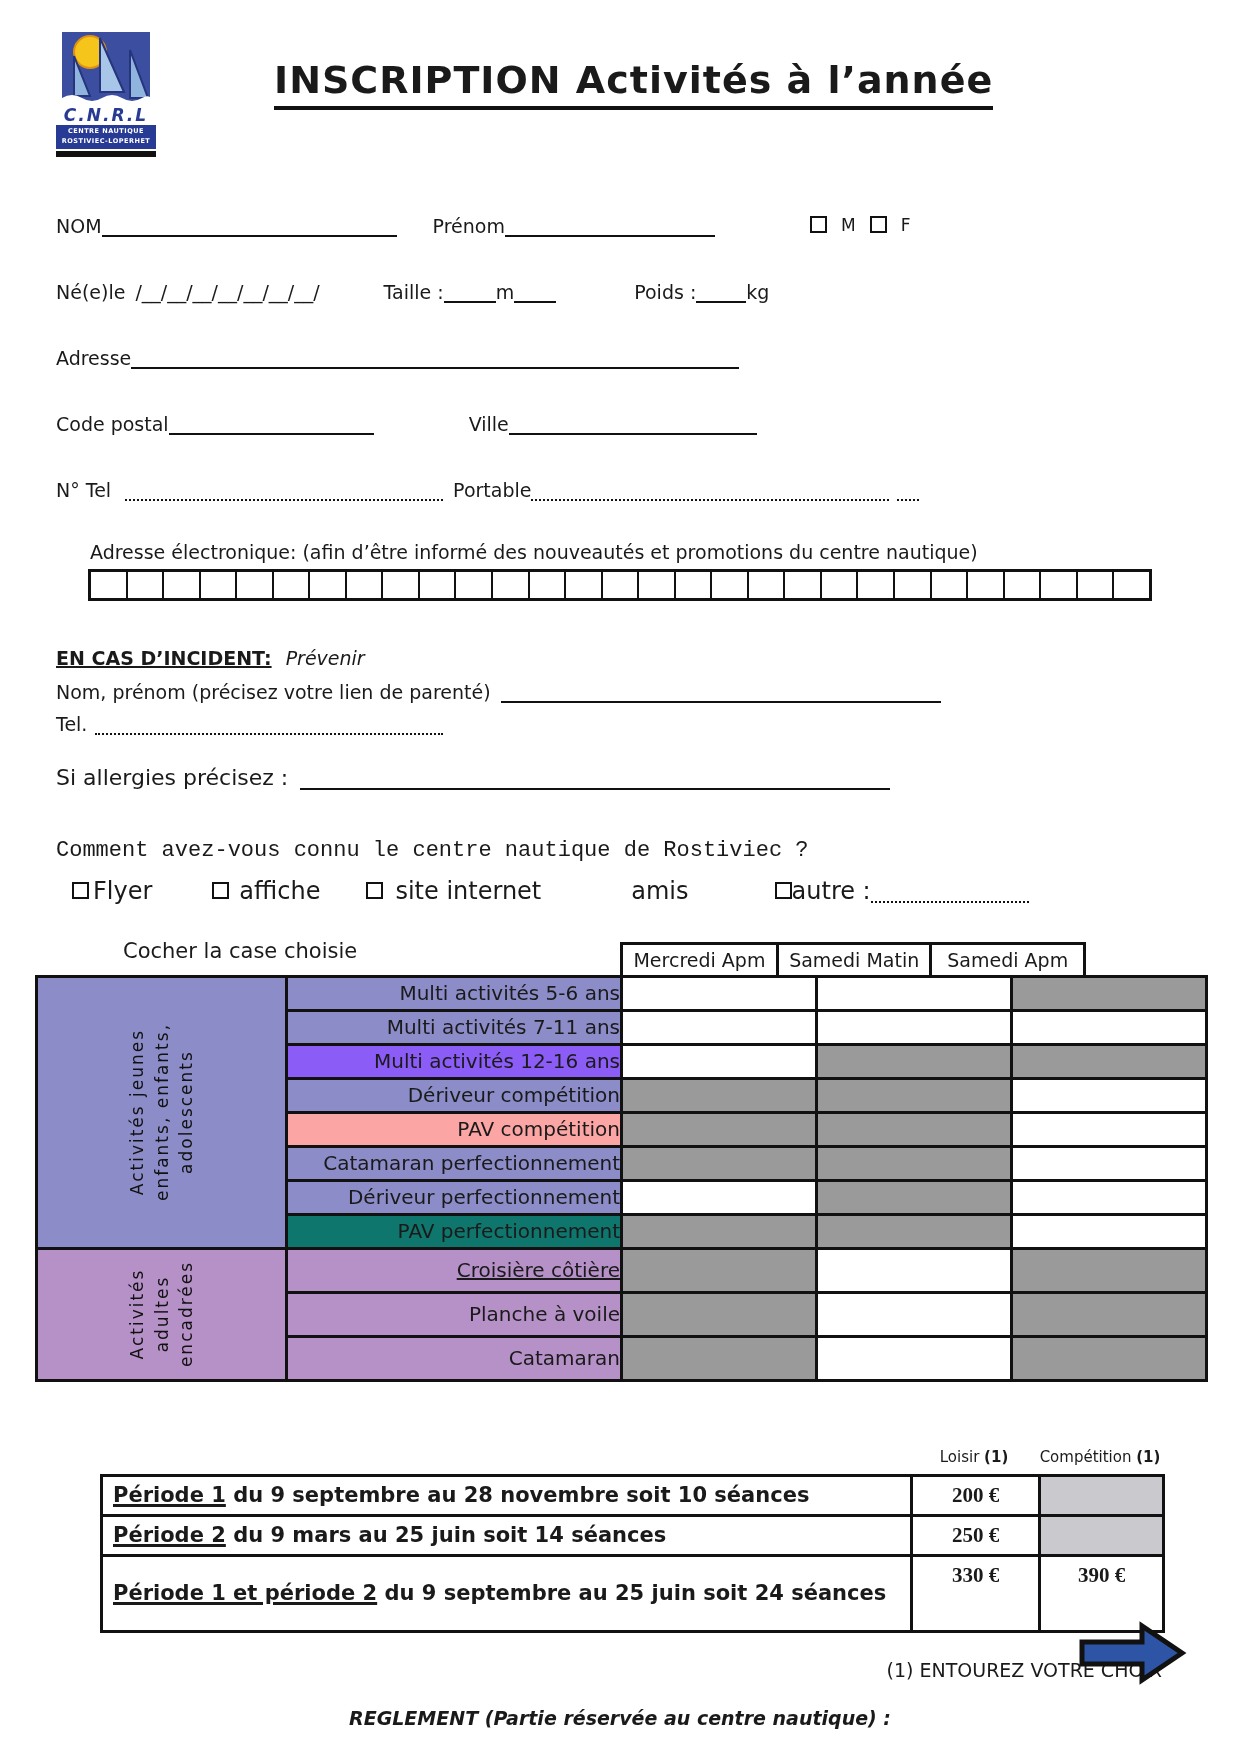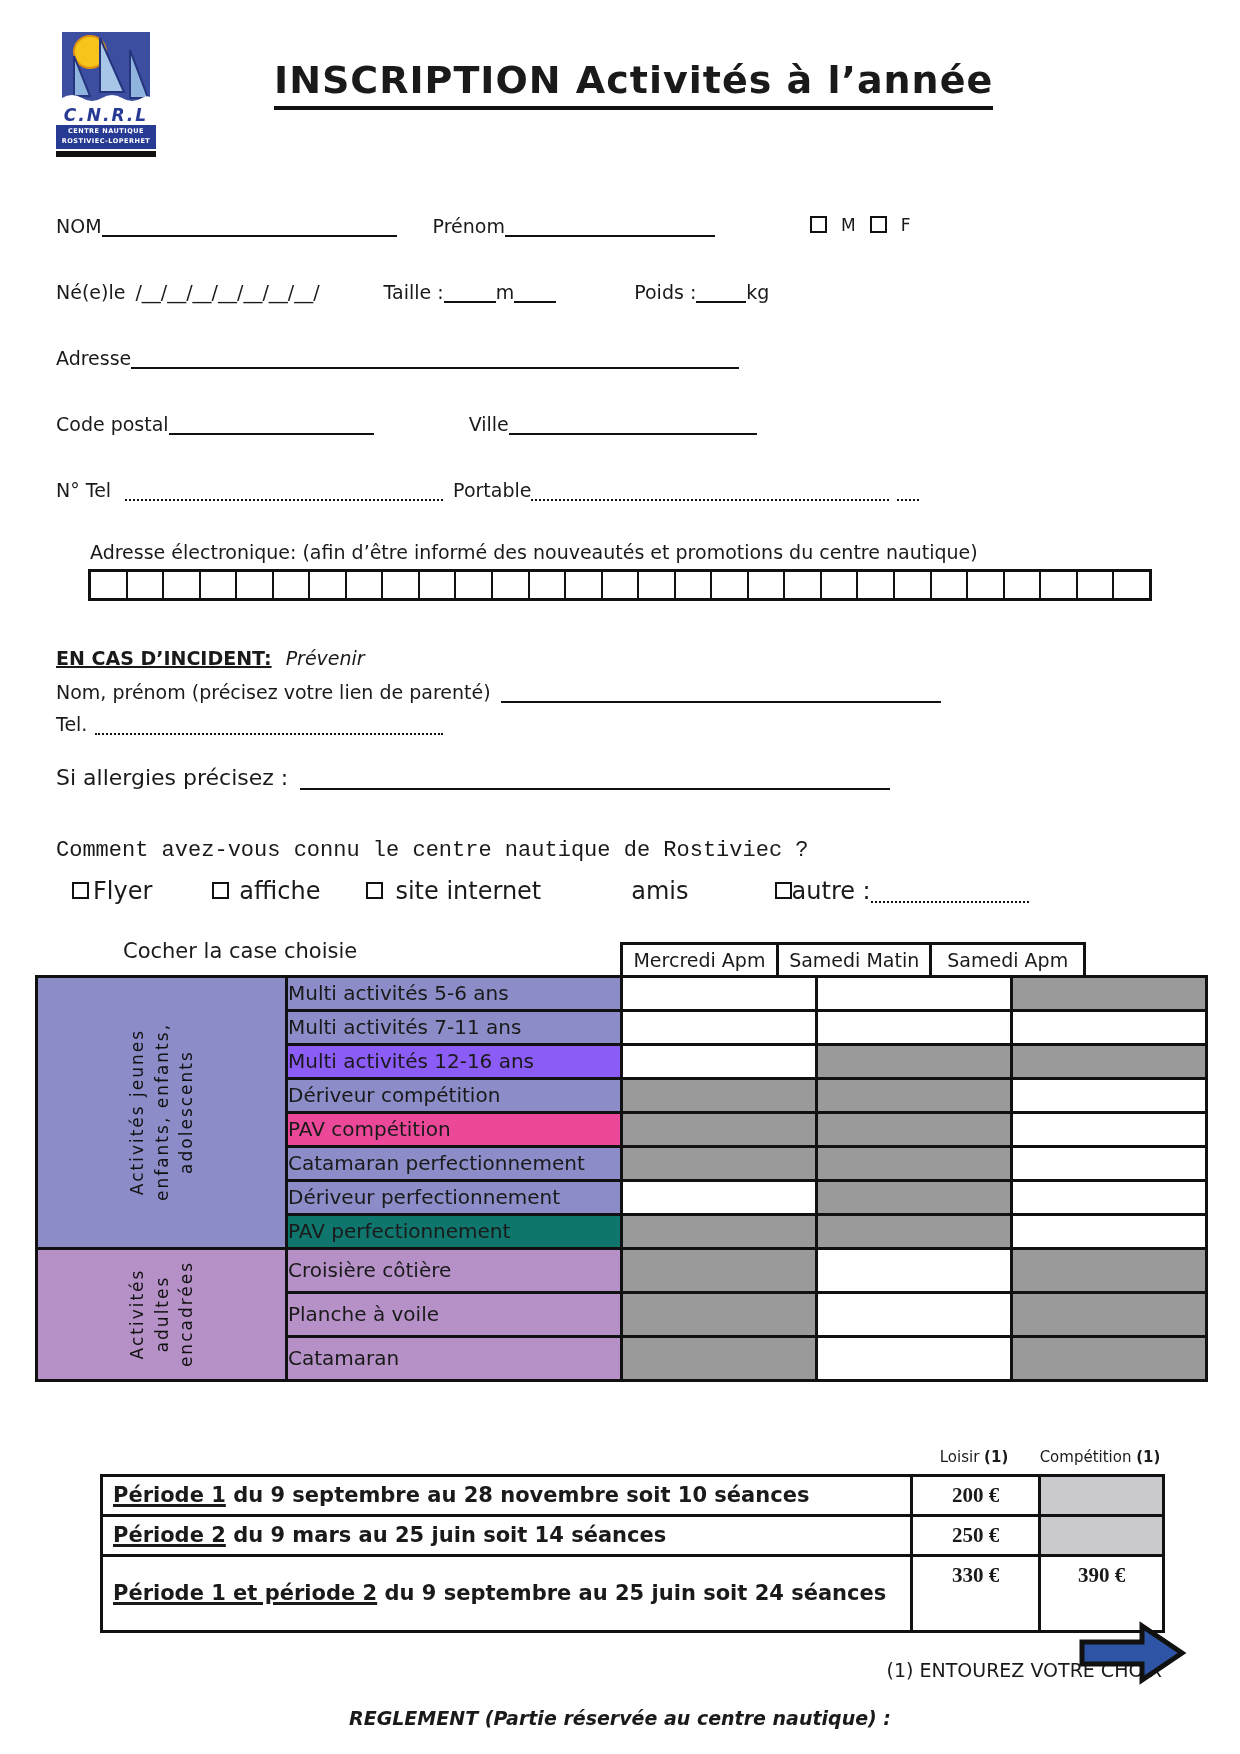--- a/index.html
+++ b/index.html
@@ -62,21 +62,21 @@
   .acts-headcells .hc:first-child { border-left:none; }
   table.grid { border-collapse:collapse; width:1170px; table-layout:fixed; }
   table.grid td { border:3.5px solid #111; padding:0; }
   td.group-cell { position:relative; }
   td.group-cell .vert {
     position:absolute; top:50%; left:50%;
     transform:translate(-50%,-50%) rotate(-90deg);
     white-space:pre-line; text-align:center; font-size:17px; letter-spacing:2px;
     line-height:1.45; width:max-content; color:#111;
   }
-  td.act-label { text-align:left; font-size:20px; height:34px; }
+  td.act-label { text-align:right; font-size:20px; height:34px; }
   tr.adult td.act-label { height:44px; }
   
   .price-heads { display:flex; margin:66px 0 0 100px; width:1062px; font-size:15px; }
   .price-heads .ph { text-align:center; }
   .price-heads .ph b { font-weight:bold; }
   .ph-spacer { width:810px; }
   .ph-loisir { width:128px; }
   .ph-comp { width:124px; }
   table.price { border-collapse:collapse; margin:8px 0 0 100px; width:1062px; table-layout:fixed; }
   table.price td { border:3.5px solid #111; padding:6px 10px; font-size:21px; }
@@ -288,21 +288,21 @@
           <td style="background: rgb(154, 154, 154);"></td>
           <td style="background: rgb(154, 154, 154);"></td>
         </tr>
         <tr>
           <td class="act-label" style="background: rgb(140, 140, 201);">Dériveur compétition</td>
           <td style="background: rgb(154, 154, 154);"></td>
           <td style="background: rgb(154, 154, 154);"></td>
           <td style="background: rgb(255, 255, 255);"></td>
         </tr>
         <tr>
-          <td class="act-label" style="background: #ec4899;">PAV compétition</td>
+          <td class="act-label" style="background: #fca5a5;">PAV compétition</td>
           <td style="background: rgb(154, 154, 154);"></td>
           <td style="background: rgb(154, 154, 154);"></td>
           <td style="background: rgb(255, 255, 255);"></td>
         </tr>
         <tr>
           <td class="act-label" style="background: rgb(140, 140, 201);">Catamaran perfectionnement</td>
           <td style="background: rgb(154, 154, 154);"></td>
           <td style="background: rgb(154, 154, 154);"></td>
           <td style="background: rgb(255, 255, 255);"></td>
         </tr>
@@ -317,21 +317,21 @@
           <td style="background: rgb(154, 154, 154);"></td>
           <td style="background: rgb(154, 154, 154);"></td>
           <td style="background: rgb(255, 255, 255);"></td>
         </tr>
         <tr class="adult">
           <td class="group-cell" rowspan="3" style="background: rgb(181, 145, 199);">
             <span class="vert">Activités
 adultes
 encadrées</span>
           </td>
-          <td class="act-label" style="background: rgb(181, 145, 199);">Croisière côtière</td>
+          <td class="act-label" style="background: rgb(181, 145, 199); text-decoration: underline;">Croisière côtière</td>
           <td style="background: rgb(154, 154, 154);"></td>
           <td style="background: rgb(255, 255, 255);"></td>
           <td style="background: rgb(154, 154, 154);"></td>
         </tr>
         <tr class="adult">
           <td class="act-label" style="background: rgb(181, 145, 199);">Planche à voile</td>
           <td style="background: rgb(154, 154, 154);"></td>
           <td style="background: rgb(255, 255, 255);"></td>
           <td style="background: rgb(154, 154, 154);"></td>
         </tr>

